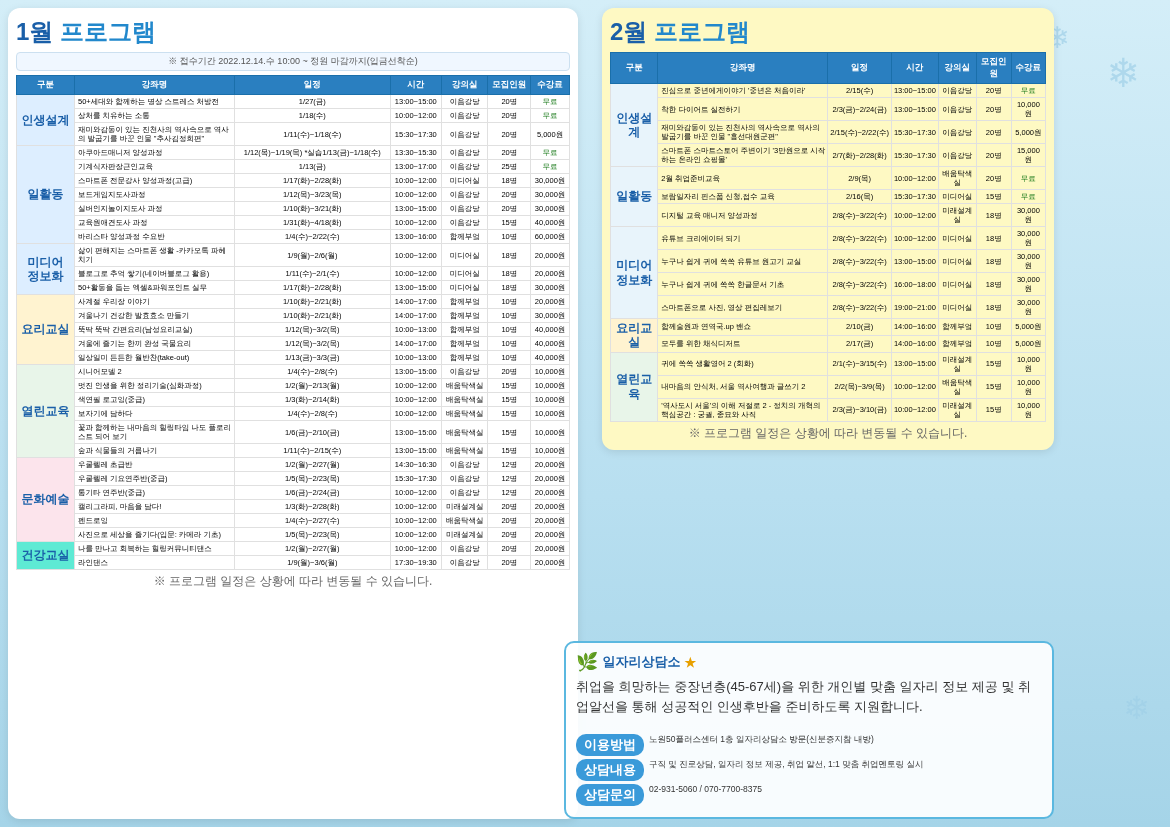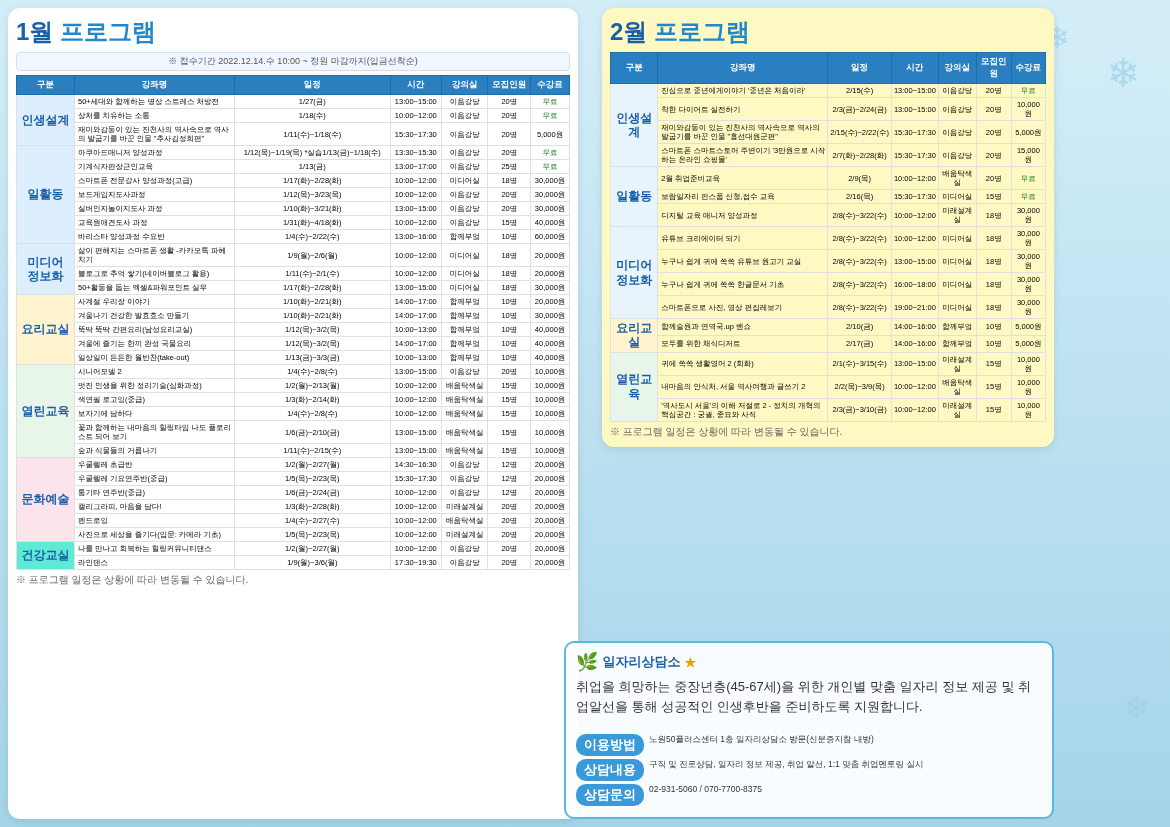--- a/index.html
+++ b/index.html
@@ -183,23 +183,23 @@
       text-align: center;
     }
 
     .info-content {
       font-size: 8.5px;
       color: #333;
       line-height: 1.4;
     }
 
     .footnote {
-      font-size: 10px;
+      font-size: 12px;
       color: #666;
-      text-align: left;
+      text-align: center;
       margin-top: 3px;
     }
 
     
     .left-panel {
       width: 570px;
       flex: none;
     }
 
     .right-panel {

